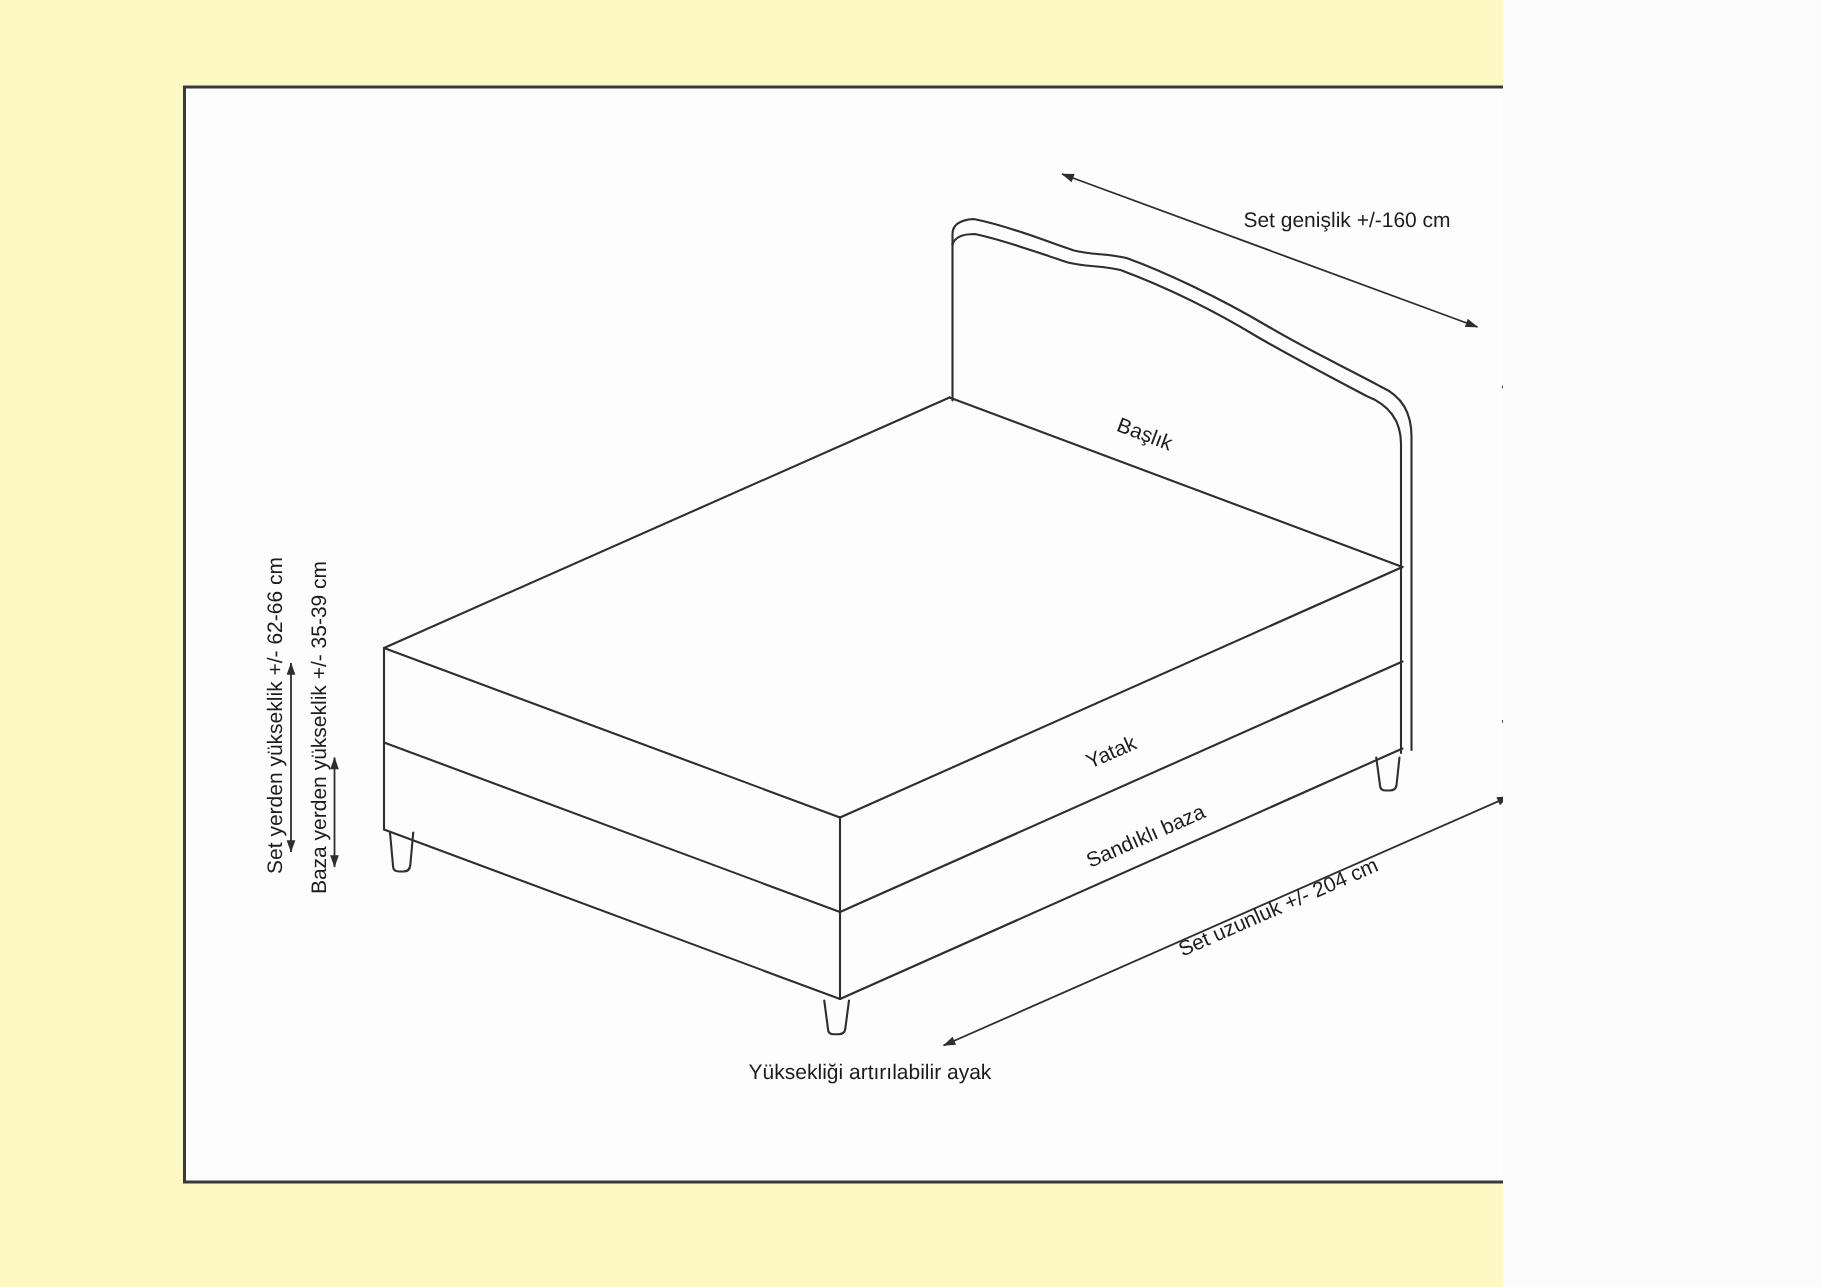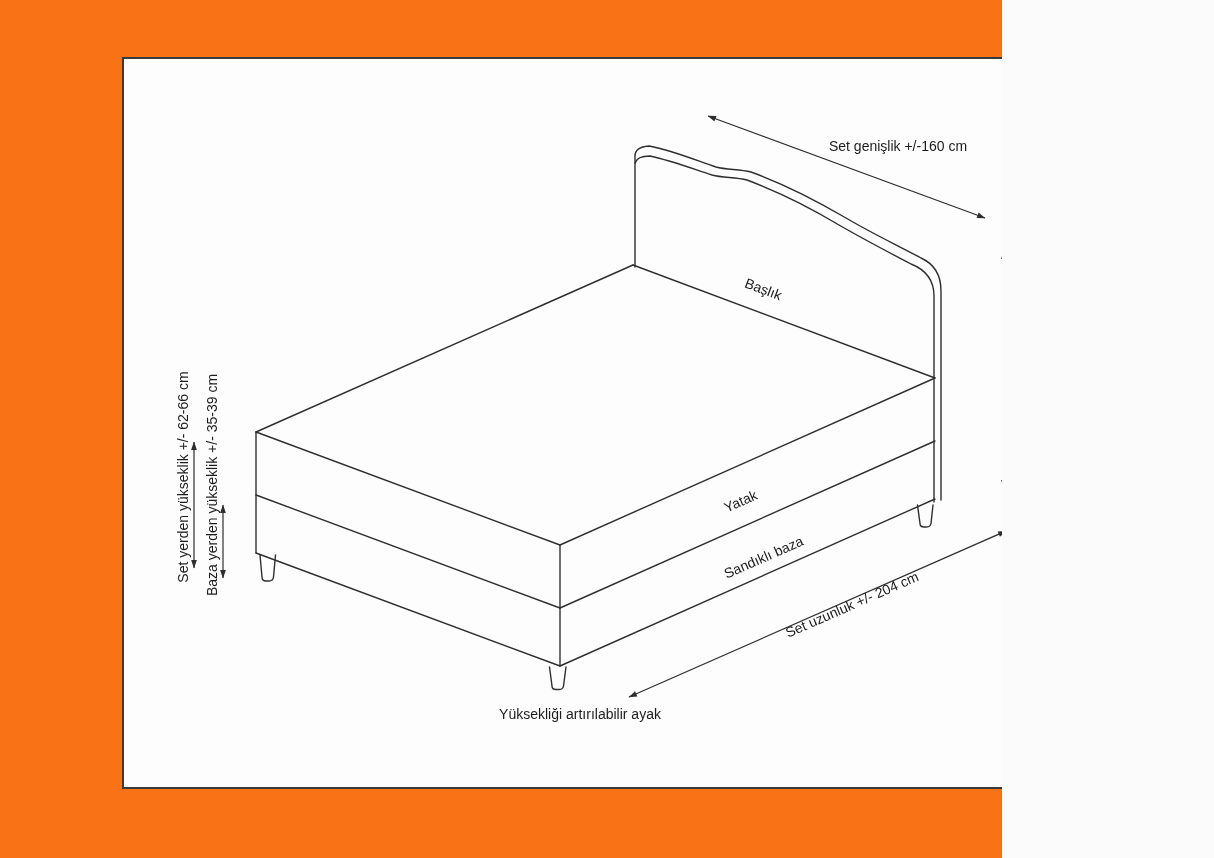--- a/index.html
+++ b/index.html
@@ -1,18 +1,18 @@
 <!DOCTYPE html>
 <html><head>
 <meta charset="utf-8">
 <style>
   html,body{margin:0;padding:0;background:#fbfbfb;}
   .stage{
     width:1002px;height:858px;position:relative;
-    background:#f97316;overflow:hidden;
+    background:#fef9c3;overflow:hidden;
     font-family:"Liberation Sans", sans-serif;
   }
   svg{display:block;}
   text{
     font-family:"Liberation Sans", sans-serif;
     font-size:14px;
     fill:#1c1c1c;
   }
   .art{stroke:#2e2e2e;stroke-width:1.4;fill:none;stroke-linecap:round;stroke-linejoin:round;}
   .dim{stroke:#2e2e2e;stroke-width:1.2;fill:none;}

